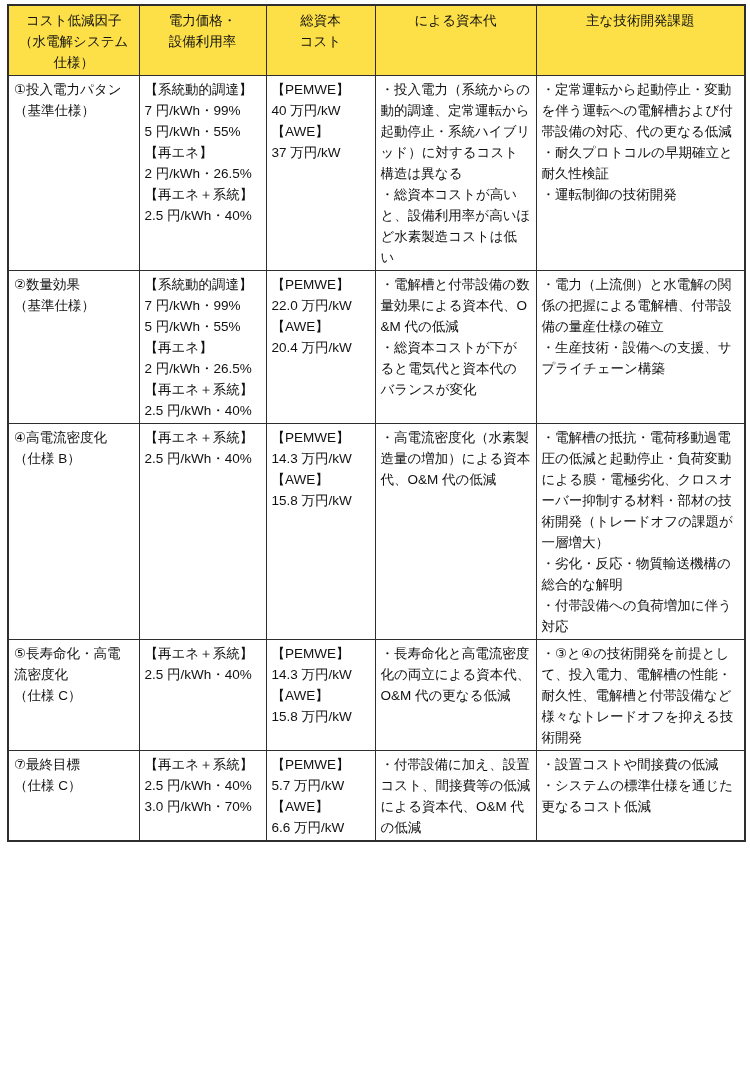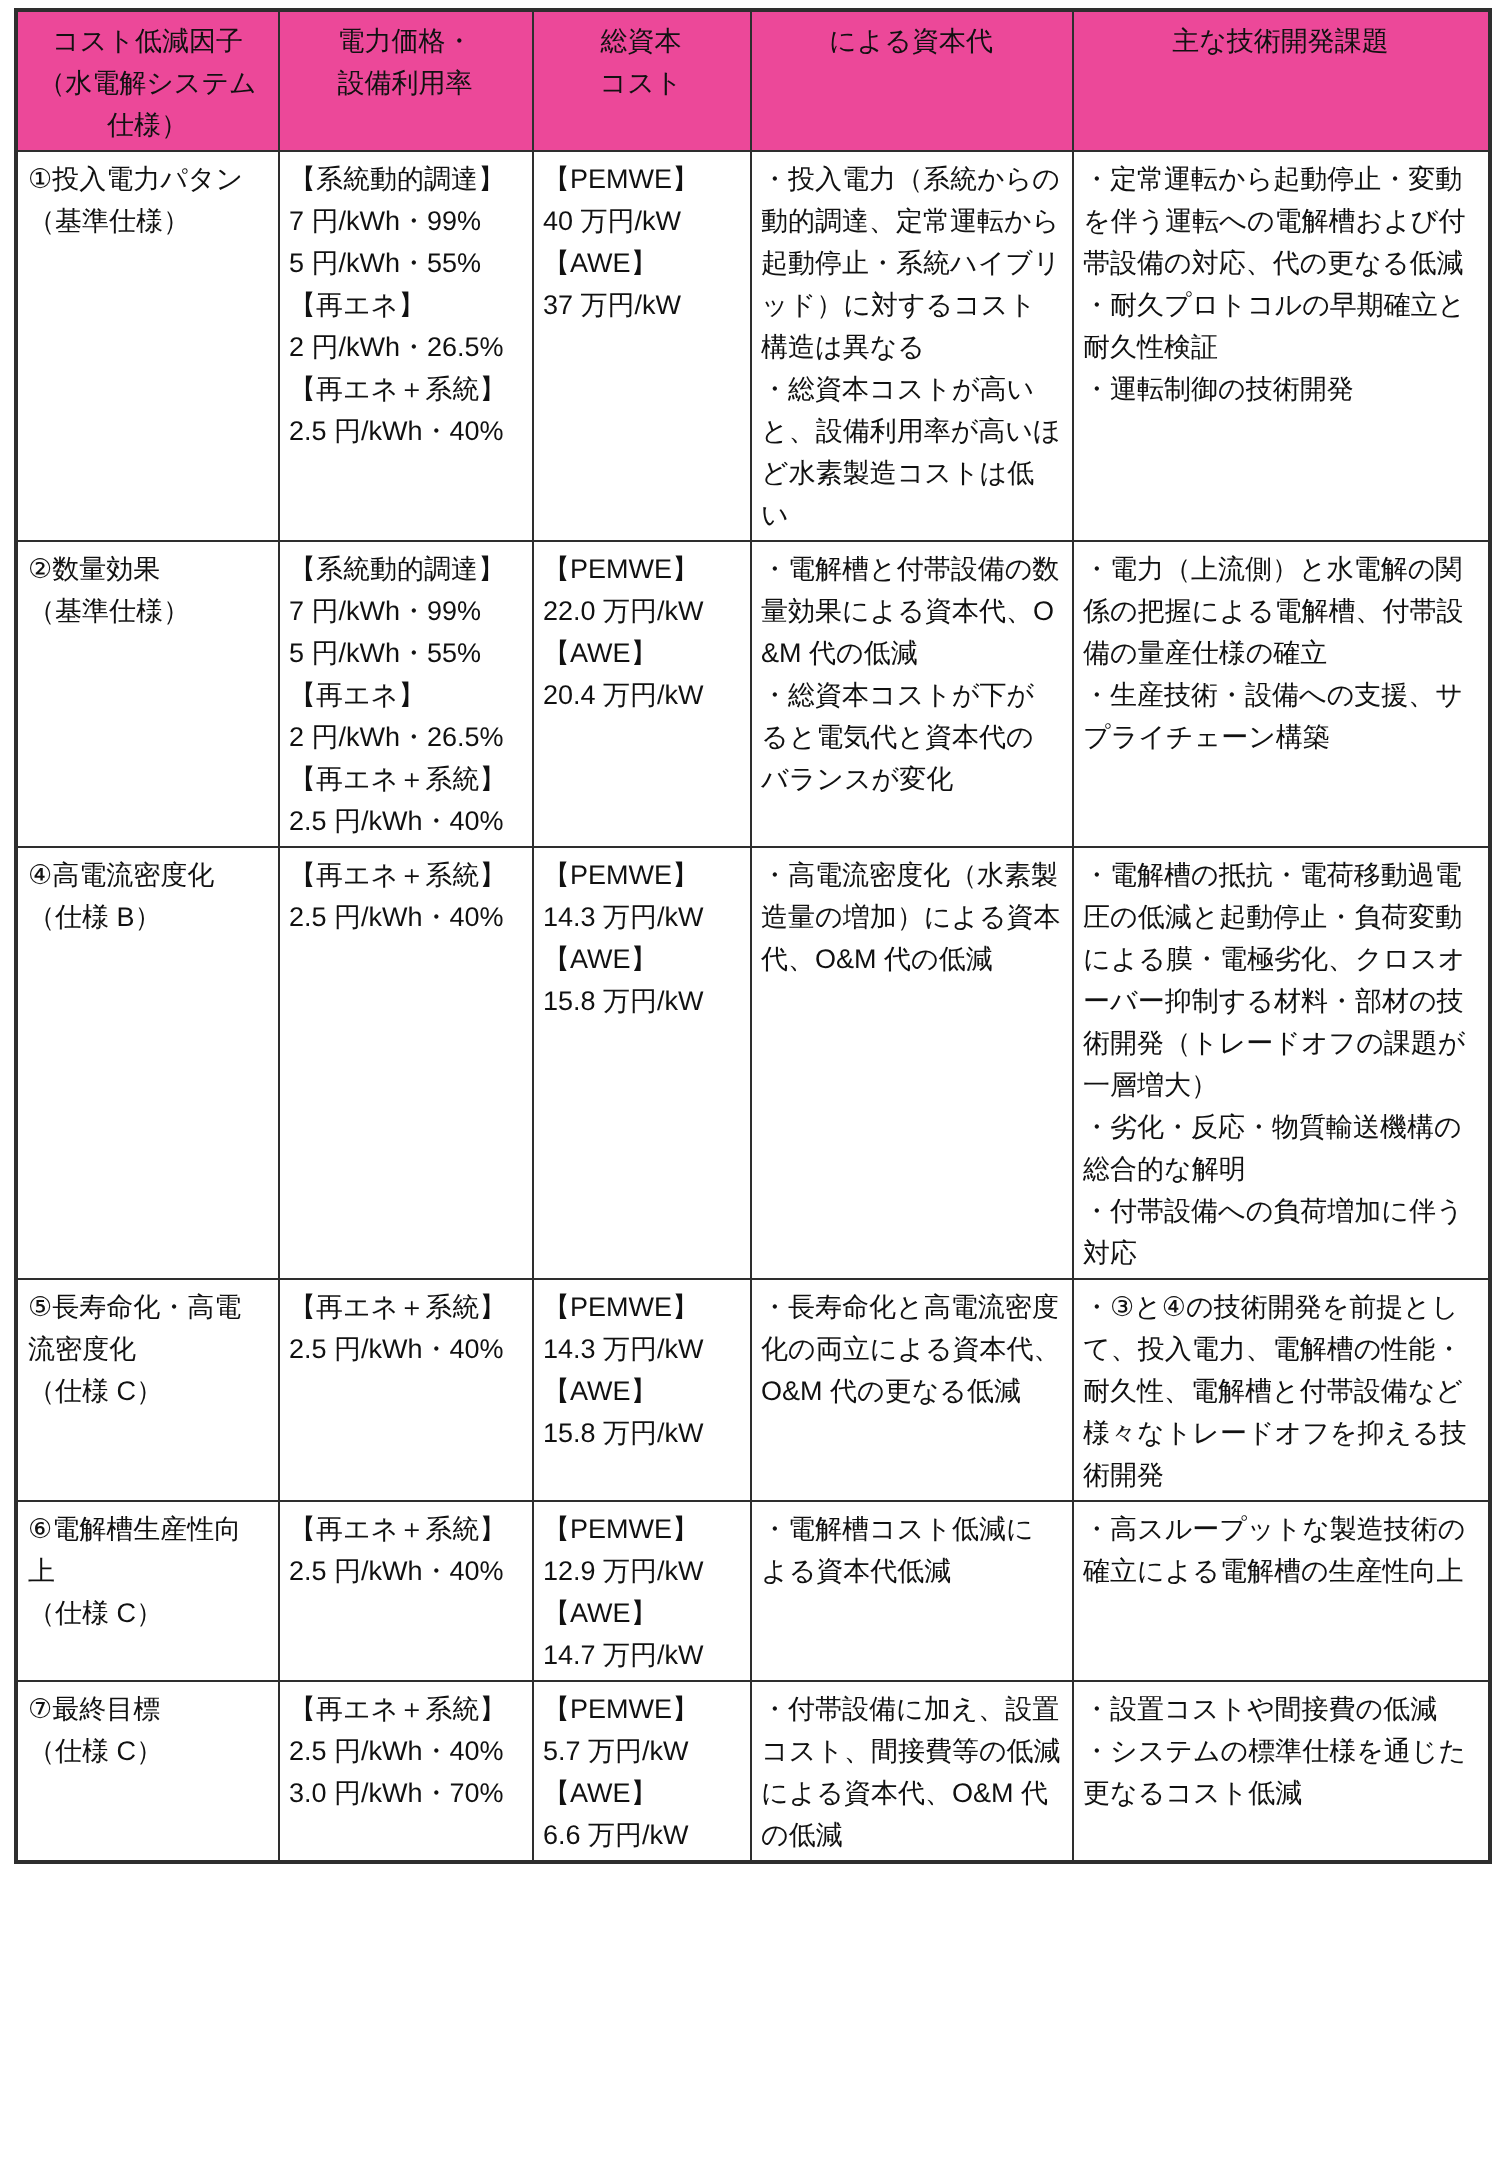--- a/index.html
+++ b/index.html
@@ -24,21 +24,21 @@
     border: 1px solid #2e2e2e;
     vertical-align: top;
     padding: 3px 5px 2px 5px;
     font-size: 13.5px;
     line-height: 21px;
     white-space: pre-line;
     overflow: hidden;
     word-break: break-all;
   }
   table.grid th {
-    background: #ec4899;
+    background: #fde047;
     font-weight: normal;
     text-align: center;
     vertical-align: top;
     padding-top: 4px;
   }
   
   .c1 { width: 131px; }
   .c2 { width: 127px; }
   .c3 { width: 109px; }
   .c4 { width: 161px; }
@@ -137,32 +137,20 @@
 （仕様 C）</td>
         <td>【再エネ＋系統】
 2.5 円/kWh・40%</td>
         <td>【PEMWE】
 14.3 万円/kW
 【AWE】
 15.8 万円/kW</td>
         <td>・長寿命化と高電流密度化の両立による資本代、O&amp;M 代の更なる低減</td>
         <td>・③と④の技術開発を前提として、投入電力、電解槽の性能・耐久性、電解槽と付帯設備など様々なトレードオフを抑える技術開発</td>
       </tr>
-      <tr class="r5">
-        <td>⑥電解槽生産性向上
-（仕様 C）</td>
-        <td>【再エネ＋系統】
-2.5 円/kWh・40%</td>
-        <td>【PEMWE】
-12.9 万円/kW
-【AWE】
-14.7 万円/kW</td>
-        <td>・電解槽コスト低減による資本代低減</td>
-        <td>・高スループットな製造技術の確立による電解槽の生産性向上</td>
-      </tr>
       <tr class="r6">
         <td>⑦最終目標
 （仕様 C）</td>
         <td>【再エネ＋系統】
 2.5 円/kWh・40%
 3.0 円/kWh・70%</td>
         <td>【PEMWE】
 5.7 万円/kW
 【AWE】
 6.6 万円/kW</td>

